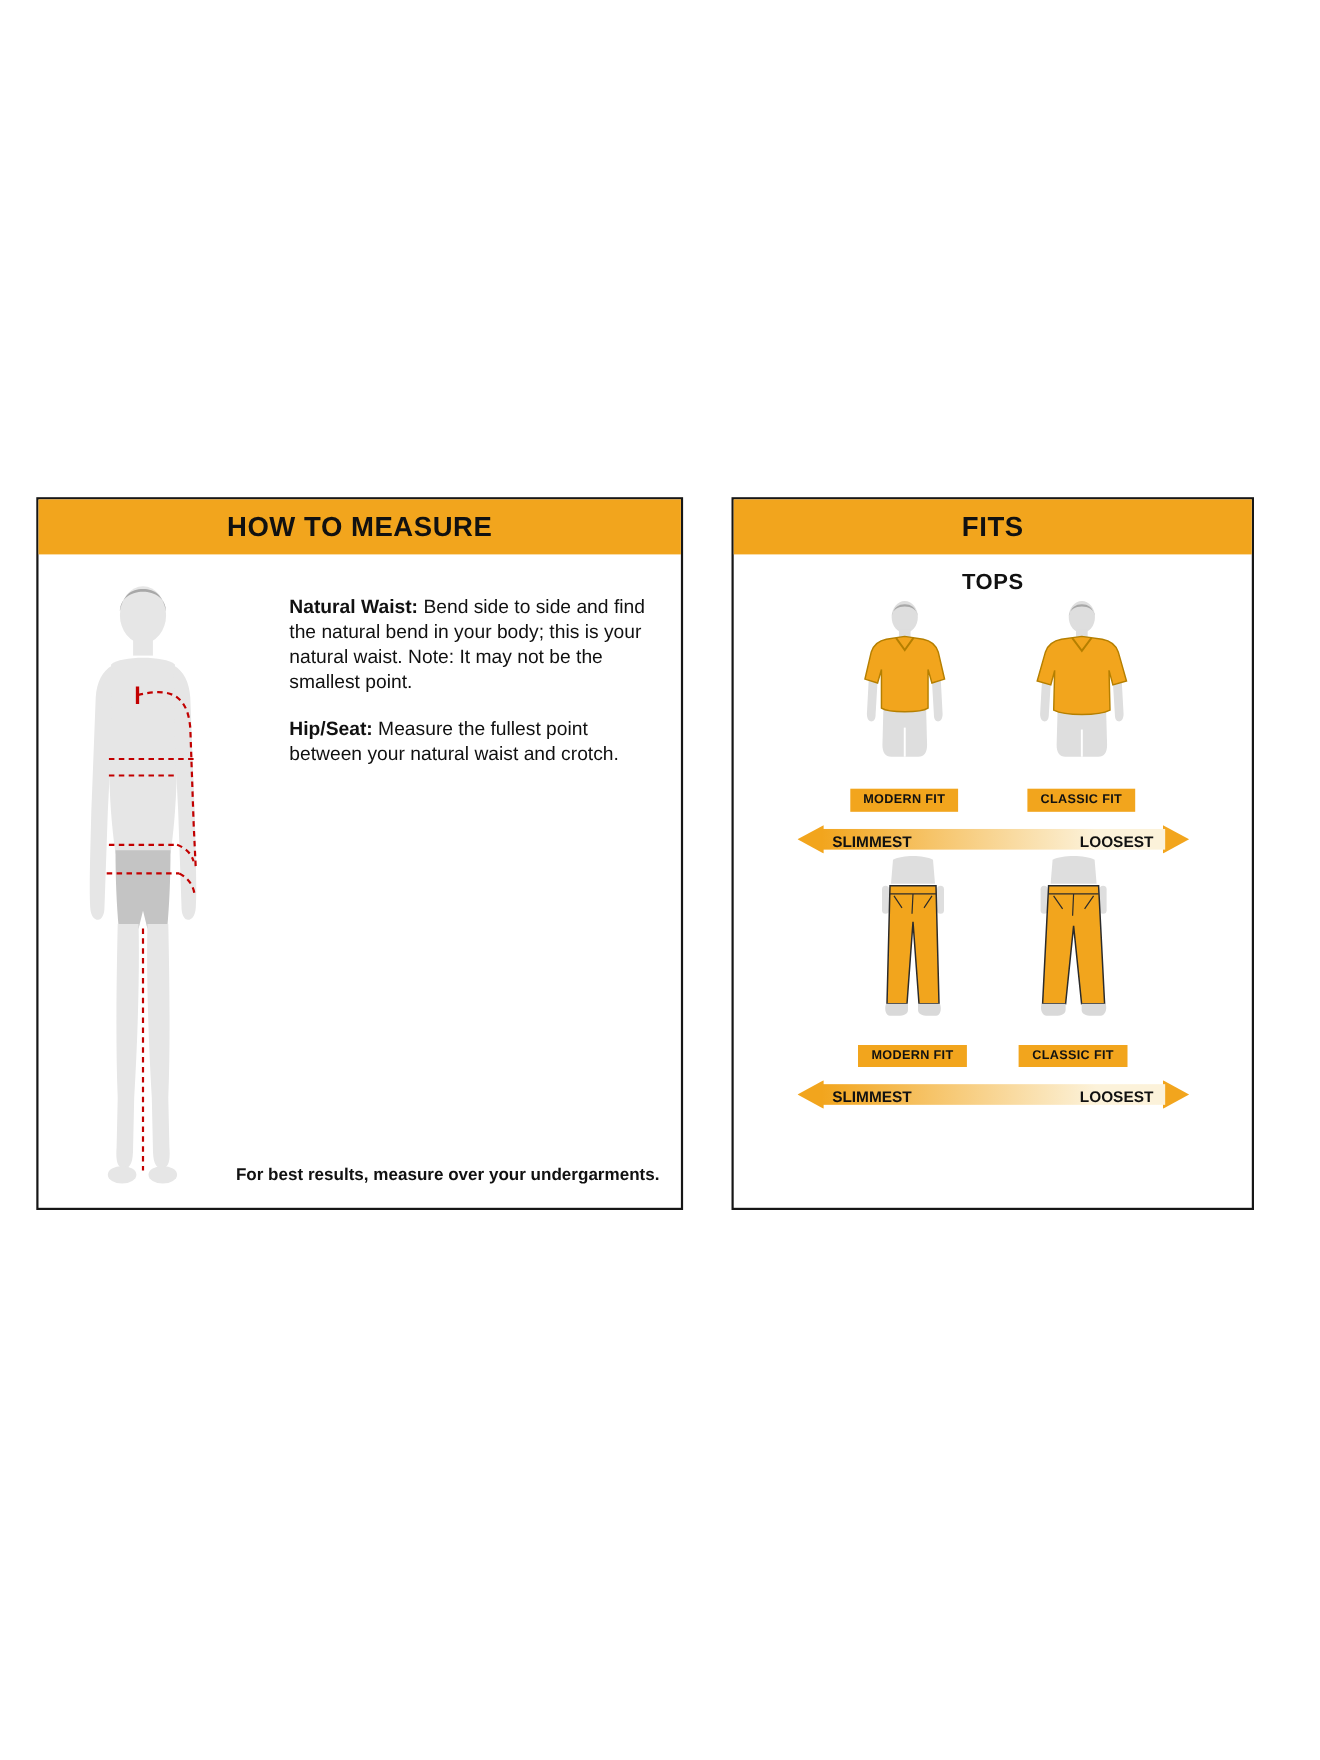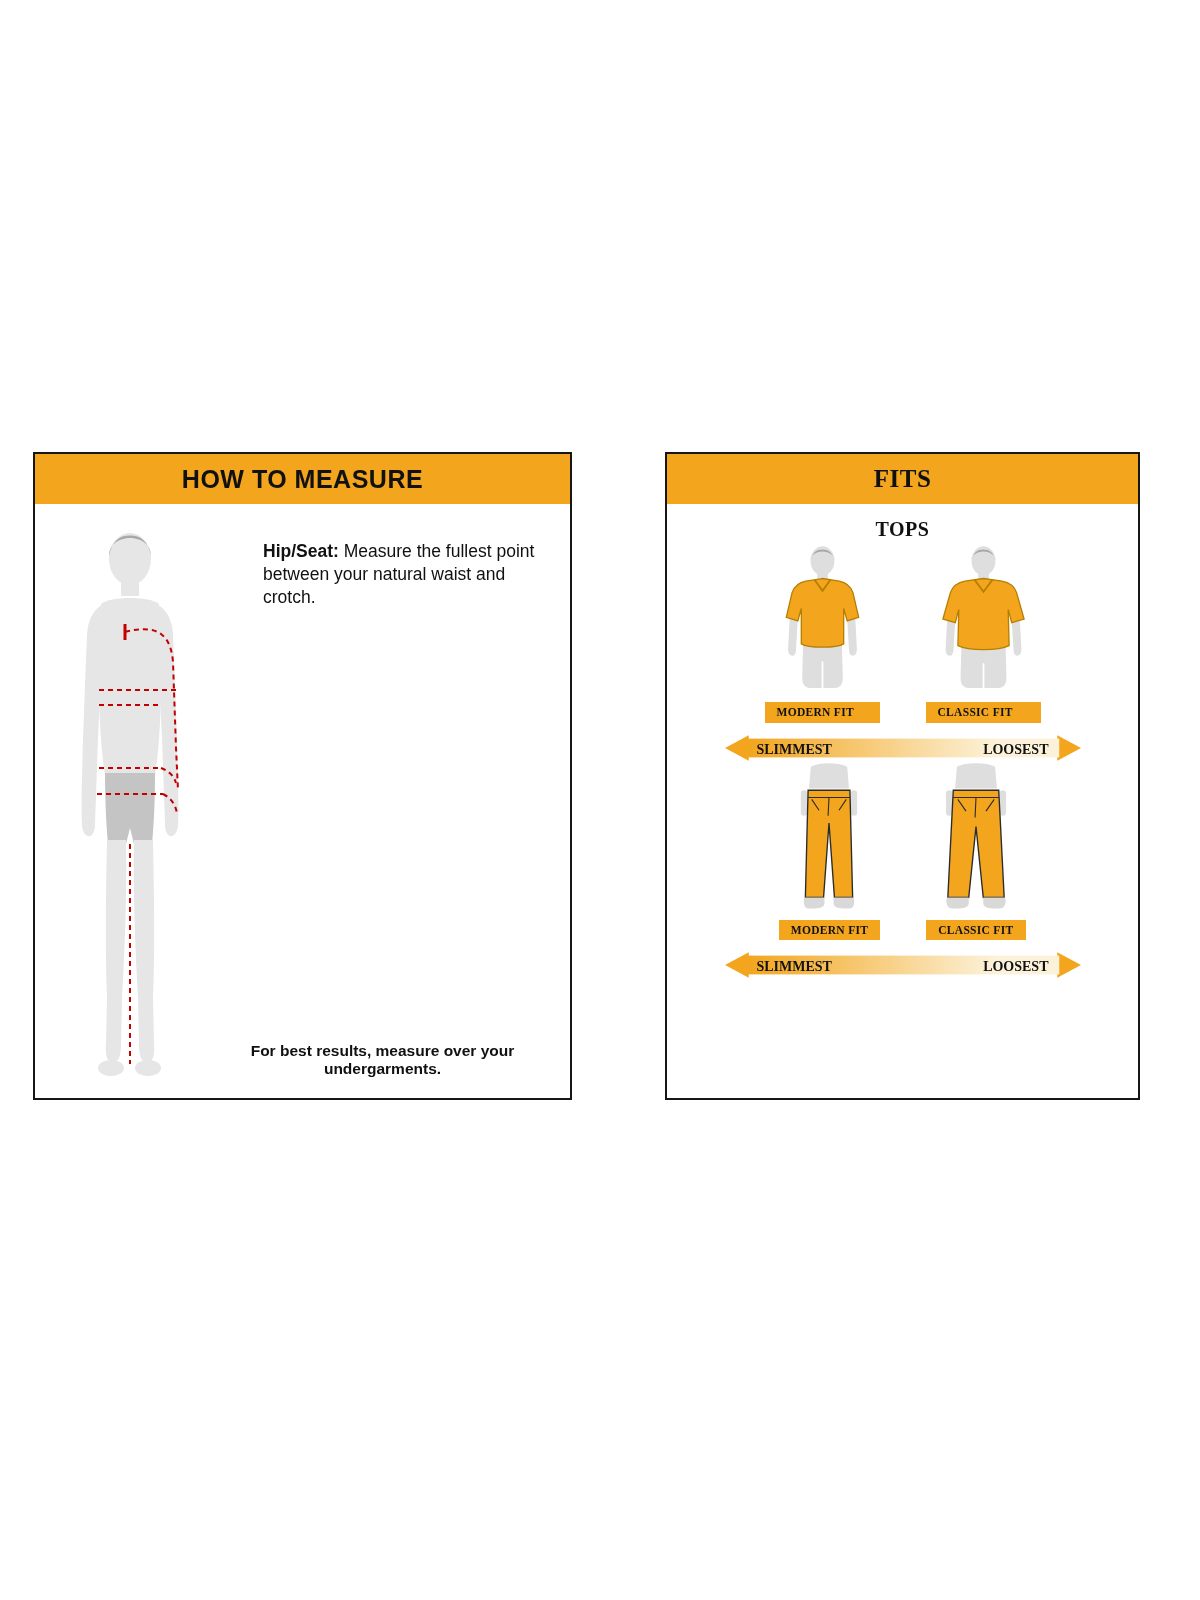--- a/index.html
+++ b/index.html
@@ -4,35 +4,35 @@
 <style>
   html,body{margin:0;padding:0;background:#ffffff;}
   body{font-family:"Liberation Sans", sans-serif; color:#111;}
   .canvas{position:relative;width:1200px;height:1600px;background:#fff;overflow:hidden;}
 
   .panel{position:absolute;border:2px solid #161616;background:#fff;box-sizing:border-box;}
   .panel-header{height:50px;background:#F2A51D;display:flex;align-items:center;justify-content:center;
     font-weight:bold;font-size:25px;letter-spacing:.5px;color:#111;}
 
   
-  #measure-panel{left:33px;top:452px;width:539px;height:648px;}
+  #measure-panel{left:33px;top:452px;width:588px;height:648px;}
   .measure-content{position:relative;height:596px;}
   .figure-wrap{position:absolute;left:20px;top:24px;width:160px;height:560px;}
   .measure-text{position:absolute;left:228px;top:36px;right:16px;}
   .para{font-size:17.5px;line-height:1.3;margin:0 0 20px 0;}
   .para b{font-weight:bold;}
   .footnote{position:absolute;left:170px;right:10px;bottom:22px;text-align:center;
     font-weight:bold;font-size:15.5px;}
 
   
-  #fits-panel{left:665px;top:452px;width:475px;height:648px;font-family:Liberation Serif, serif;}
+  #fits-panel{left:665px;top:452px;width:475px;height:648px;}
   .fits-content{padding-top:6px;}
   .fit-heading{text-align:center;font-size:20px;font-weight:bold;letter-spacing:.5px;margin:8px 0 4px;}
   .fit-row{display:flex;justify-content:center;gap:46px;margin-top:2px;}
-  .fit-col{display:flex;flex-direction:column;gap:7px;}
+  .fit-col{display:flex;flex-direction:column;align-items:center;gap:22px;}
   .chip{background:#F2A51D;color:#111;font-weight:bold;font-size:11.5px;letter-spacing:.3px;
     padding:5px 12px 4px;line-height:1;}
   .scale{position:relative;width:356px;height:26px;margin:12px auto 2px;}
   .scale-label{position:absolute;top:7px;font-size:14px;font-weight:bold;color:#111;}
   .scale-label.left{left:32px;}
   .scale-label.right{right:32px;}
 </style>
 </head>
 <body>
 
@@ -74,20 +74,24 @@
             <path d="M44,240 H106" stroke-width="2" stroke-dasharray="5 4"></path>
             <path d="M106,240 C114,243 119,248 121,255" stroke-width="2" stroke-dasharray="5 4"></path>
             <path d="M42,266 H108" stroke-width="2" stroke-dasharray="5 4"></path>
             <path d="M108,266 C116,270 121,277 122,286" stroke-width="2" stroke-dasharray="5 4"></path>
             <path d="M75,316 V536" stroke-width="2" stroke-dasharray="5 4"></path>
           </g>
         </svg>
       </div>
 
       <div class="measure-text">
+        <p class="para">
+          <b>Natural Waist:</b>
+          <span>Bend side to side and find the natural bend in your body; this is your natural waist. Note: It may not be the smallest point.</span>
+        </p>
         <p class="para">
           <b>Hip/Seat:</b>
           <span>Measure the fullest point between your natural waist and crotch.</span>
         </p>
       </div>
 
       <div class="footnote">For best results, measure over your undergarments.</div>
     </div>
   </div>
 

